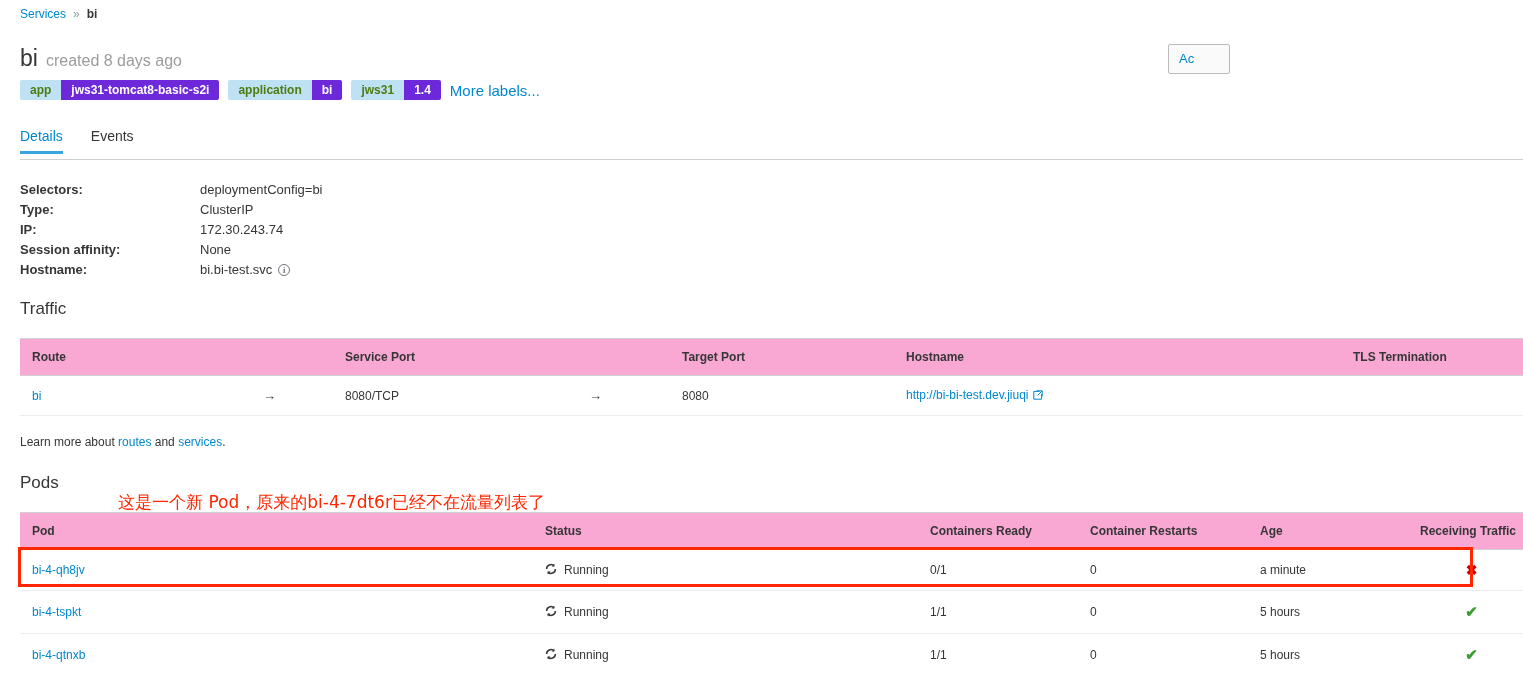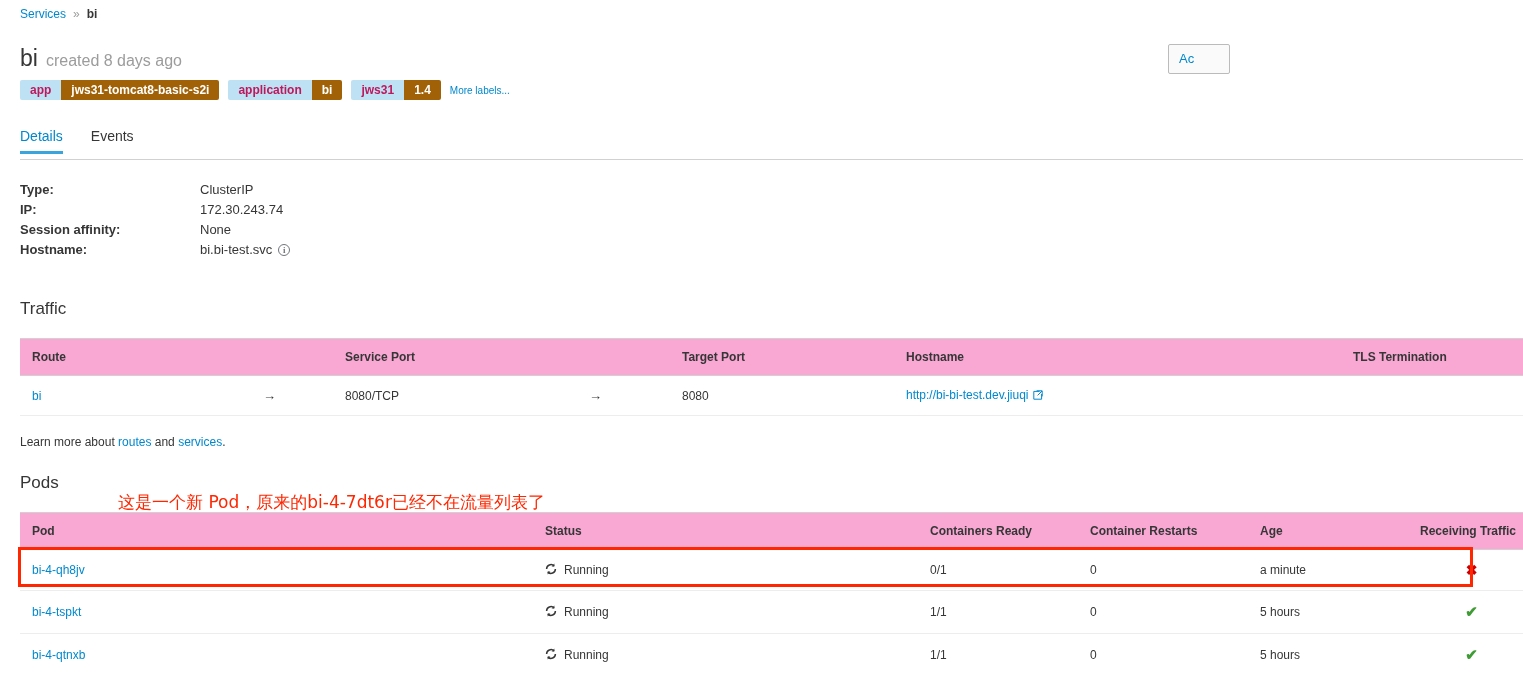--- a/index.html
+++ b/index.html
@@ -45,28 +45,28 @@
   }
 
   
   .labels {
     position: absolute; left: 20px; top: 80px;
     display: flex; align-items: center; gap: 9px;
     font-size: 12px;
   }
   .label-pill { display: flex; height: 20px; border-radius: 2px; overflow: hidden; }
   .label-pill .k {
-    background: #bee1f4; color: #be185d; font-weight: bold;
+    background: #bee1f4; color: #4d7c0f; font-weight: bold;
     padding: 0 10px; display: flex; align-items: center; line-height: 20px;
   }
   .label-pill .v {
-    background: #a16207; color: #ffffff; font-weight: bold;
+    background: #6d28d9; color: #ffffff; font-weight: bold;
     padding: 0 10px; display: flex; align-items: center; line-height: 20px;
   }
-  .more-labels { color: #0088ce; font-size: 10px; cursor: pointer; }
+  .more-labels { color: #0088ce; font-size: 15px; cursor: pointer; }
 
   
   .tabs {
     position: absolute; left: 20px; top: 128px;
     width: 1503px;
     border-bottom: 1px solid #d1d1d1;
     display: flex; align-items: flex-start; height: 32px;
   }
   .tab {
     font-size: 14px; padding: 0 0 7px 0; margin-right: 28px;
@@ -192,20 +192,24 @@
     <span class="more-labels">More labels...</span>
   </div>
 
   <div class="tabs">
     <div class="tab active">Details</div>
     <div class="tab">Events</div>
   </div>
 
   <div class="details">
     <div class="row">
+      <div class="dt">Selectors:</div>
+      <div class="dd">deploymentConfig=bi</div>
+    </div>
+    <div class="row">
       <div class="dt">Type:</div>
       <div class="dd">ClusterIP</div>
     </div>
     <div class="row">
       <div class="dt">IP:</div>
       <div class="dd">172.30.243.74</div>
     </div>
     <div class="row">
       <div class="dt">Session affinity:</div>
       <div class="dd">None</div>

